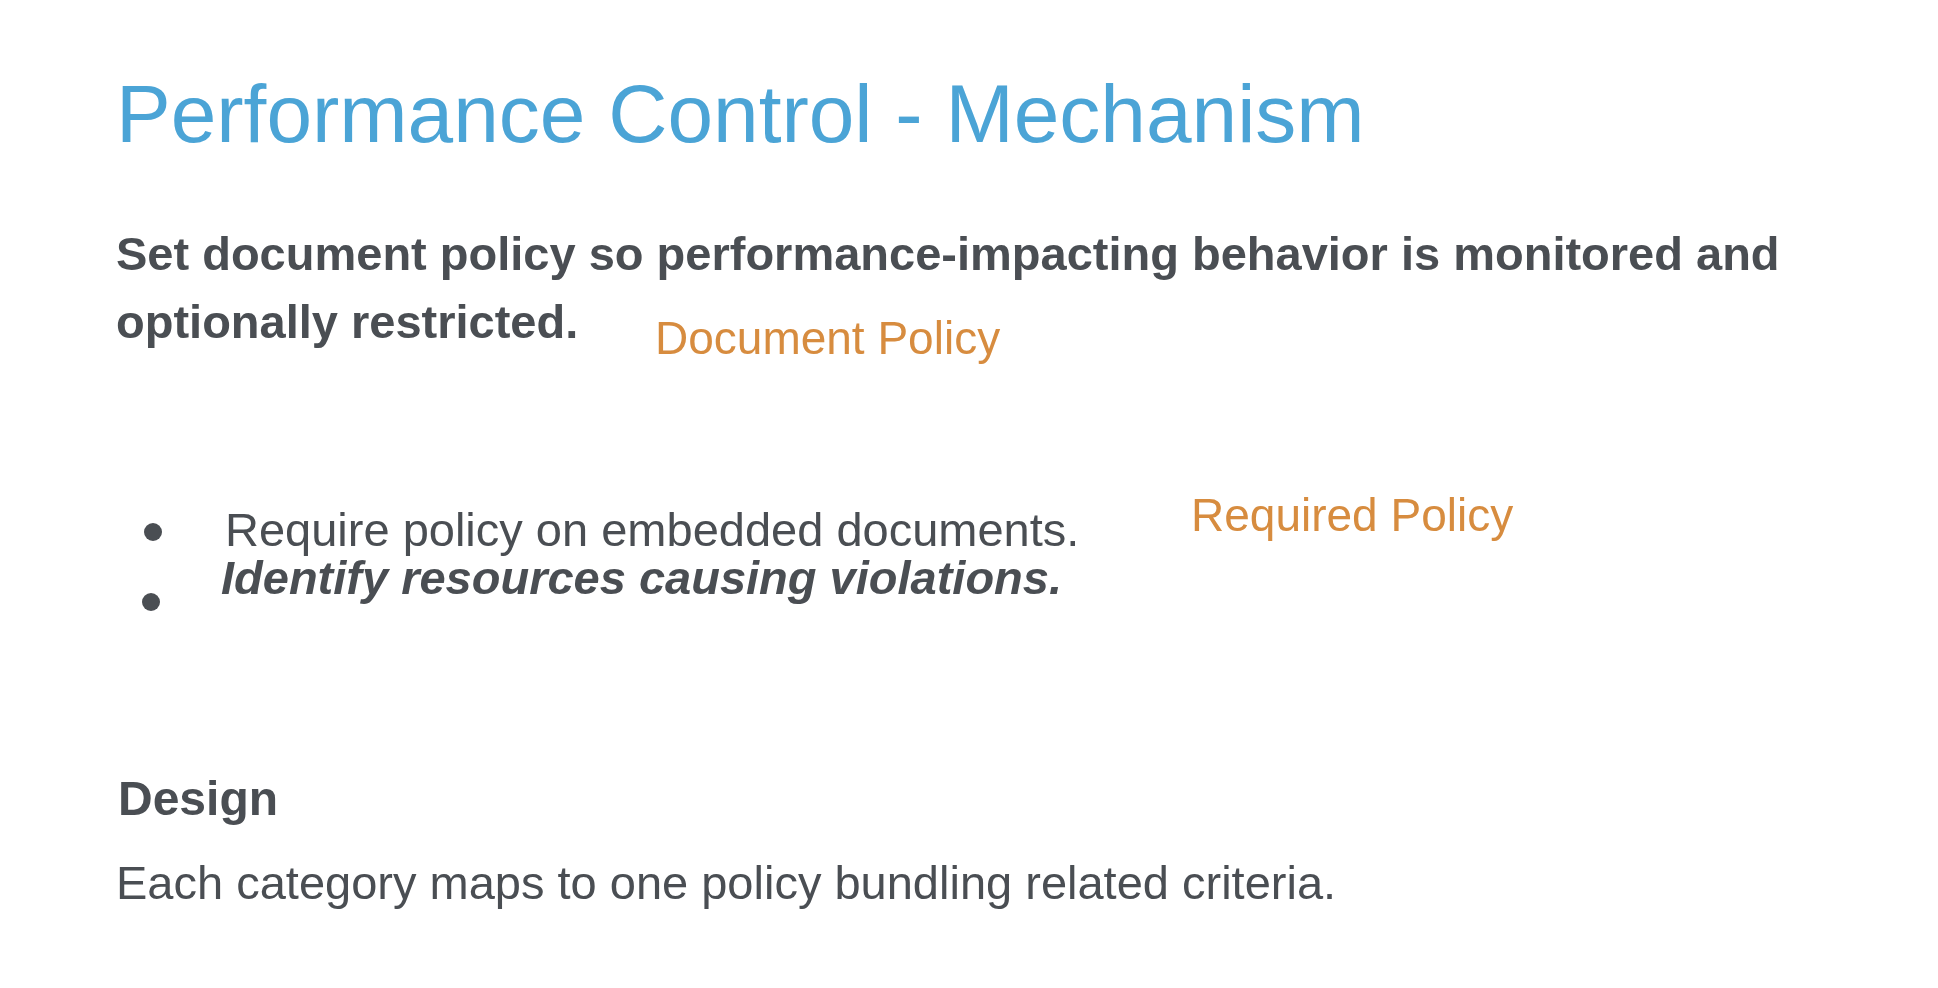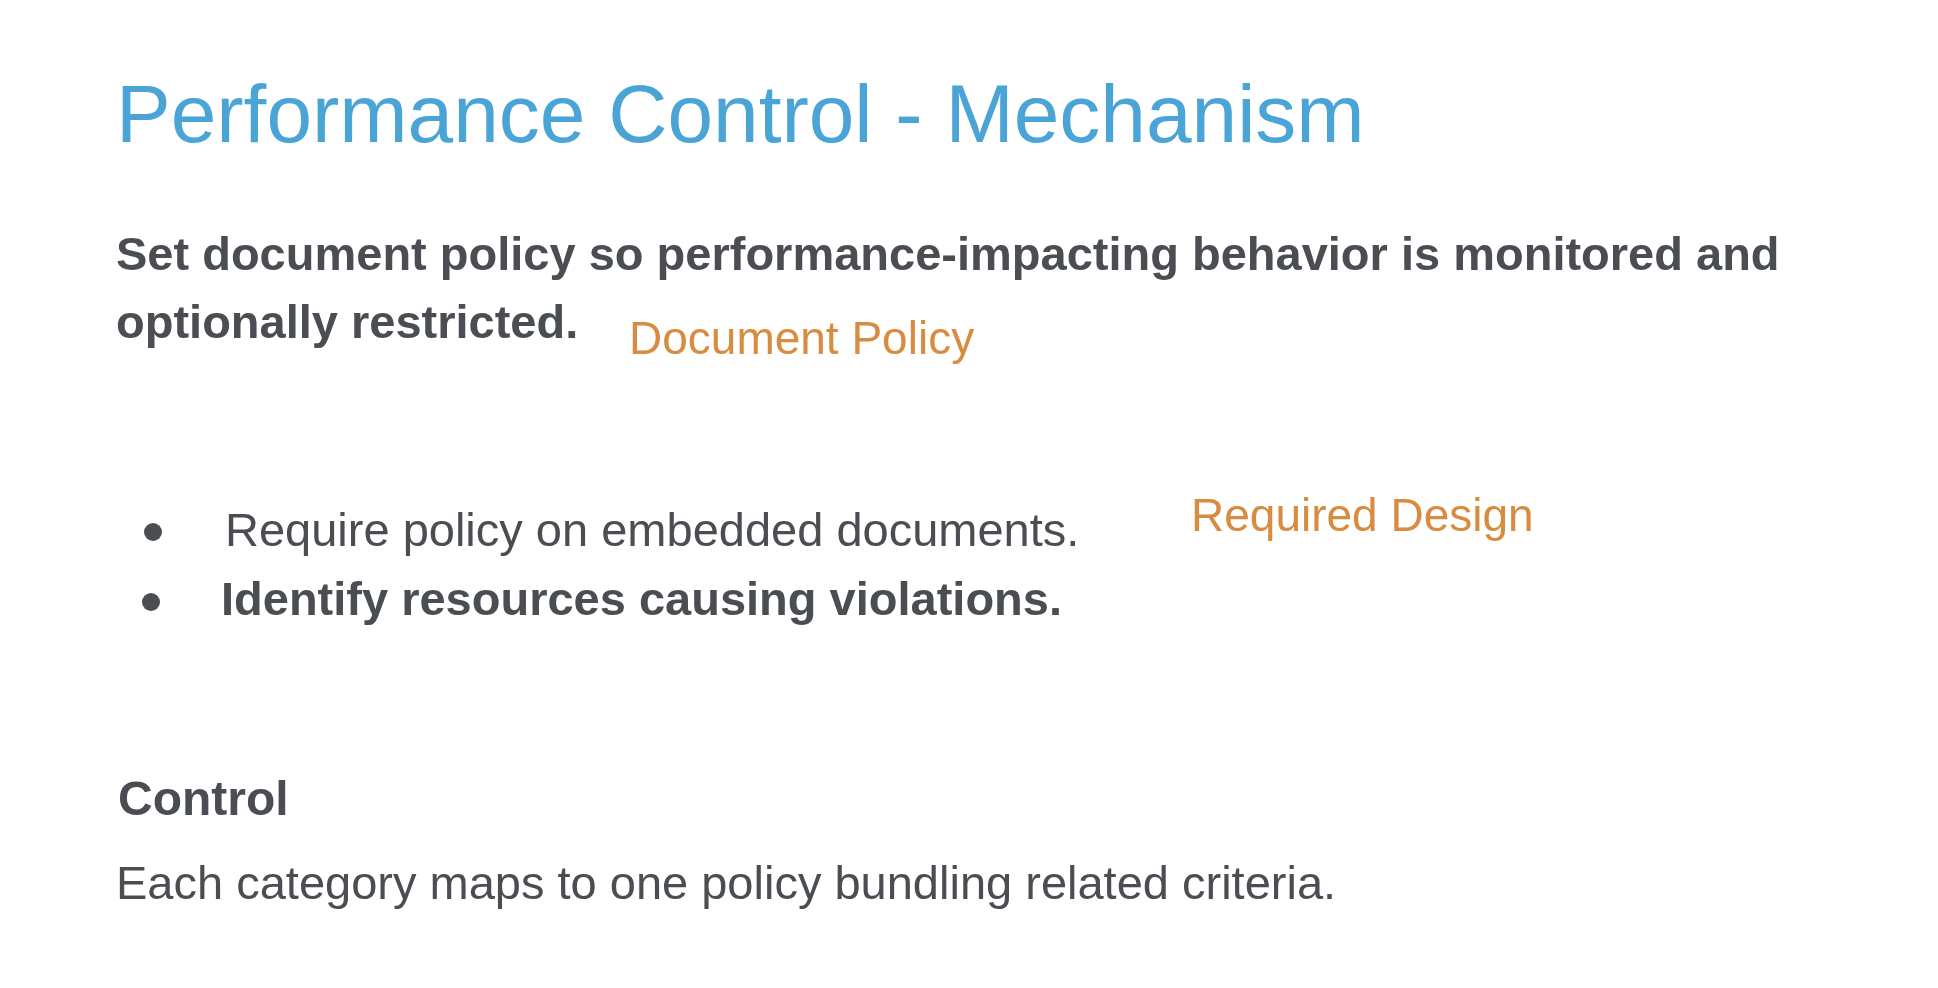--- a/index.html
+++ b/index.html
@@ -36,40 +36,40 @@
     line-height: 68px;
     color: var(--body-color);
     font-weight: bold;
   }
   .annotation {
     font-size: 46px;
     line-height: 1.2;
     color: var(--accent-color);
     font-weight: 400;
   }
-  .annotation.doc-policy   { left: 581px;  top: 311px; }
+  .annotation.doc-policy   { left: 607px;  top: 311px; }
   .annotation.req-policy   { left: 1143px; top: 488px; }
   .annotation.reporting    { left: 1128px; top: 580px; }
 
   .bullet-dot {
     position: absolute;
     width: 18px; height: 18px;
     border-radius: 50%;
     background: var(--body-color);
   }
   .bullet-dot.b1 { left: 96px; top: 523px; }
   .bullet-dot.b2 { left: 94px; top: 593px; }
 
   .bullet-text {
     font-size: 47px;
     line-height: 69px;
     color: var(--body-color);
   }
   .bullet-text.b1 { left: 177px; top: 495px; font-weight: 400; }
-  .bullet-text.b2 { left: 173px; top: 564px; font-weight: 700; }
+  .bullet-text.b2 { left: 173px; top: 543px; font-weight: 700; font-style: italic; }
 
   .design-heading {
     left: 70px; top: 770px;
     font-size: 48px;
     line-height: 1.2;
     font-weight: 700;
     color: var(--body-color);
   }
   .design-text {
     left: 68px; top: 849px;
@@ -88,23 +88,23 @@
   <div class="abs intro">
     <div>Set document policy so performance-impacting behavior is monitored and</div>
     <div>optionally restricted.</div>
   </div>
 
   <div class="abs annotation doc-policy">Document Policy</div>
 
   <span class="bullet-dot b1"></span>
   <div class="abs bullet-text b1">Require policy on embedded documents.</div>
 
-  <div class="abs annotation req-policy">Required Design</div>
+  <div class="abs annotation req-policy">Required Policy</div>
 
   <span class="bullet-dot b2"></span>
   <div class="abs bullet-text b2">Identify resources causing violations.</div>
 
 
-  <div class="abs design-heading">Control</div>
+  <div class="abs design-heading">Design</div>
 
   <div class="abs design-text">Each category maps to one policy bundling related criteria.</div>
 
 </div>
 
 </body></html>

